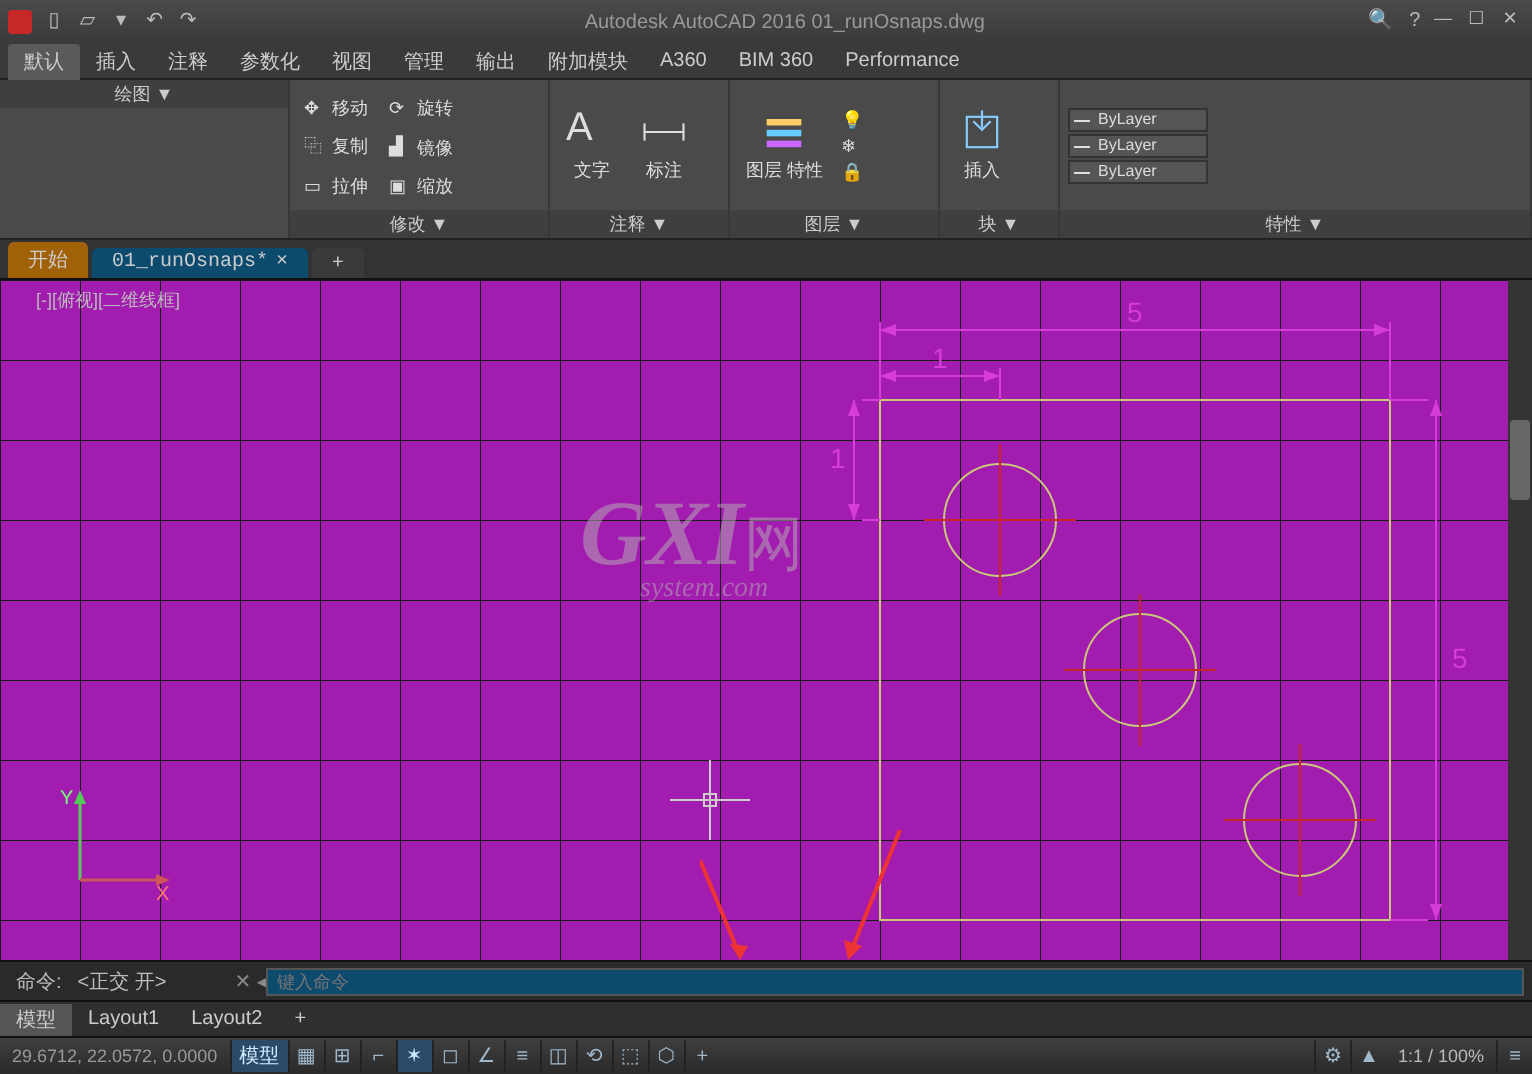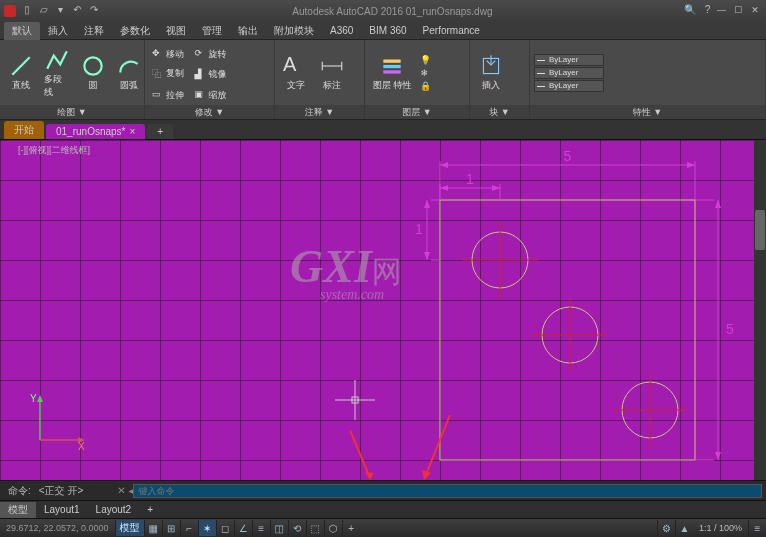--- a/index.html
+++ b/index.html
@@ -18,21 +18,21 @@
 .panel-title { height: 14px; font-size: 9px; color: #ccc; text-align: center; background: #3f3f3f; line-height: 14px; padding: 0 4px; }
 .bigbtn { display: flex; flex-direction: column; align-items: center; justify-content: center; color: #ddd; font-size: 9px; padding: 2px 4px; cursor: pointer; }
 .bigbtn svg, .bigbtn .ico { width: 26px; height: 26px; }
 .smallbtn { display: inline-flex; align-items: center; color: #ddd; font-size: 9px; padding: 1px 3px; cursor: pointer; gap: 2px; }
 .smallbtn .ic { width: 12px; height: 12px; display: inline-block; }
 .col { display: flex; flex-direction: column; gap: 1px; }
 .line-layer { width: 70px; height: 12px; background: #555; border: 1px solid #333; font-size: 8px; color: #ddd; padding-left: 14px; position: relative; }
 .line-layer::before { content:""; position:absolute; left:2px; top:5px; width:8px; height:1px; background:#ddd;}
 .filetabs { height: 20px; background: #333; display: flex; align-items: flex-end; padding-left: 4px; border-bottom: 1px solid #111; }
 .filetab { font-size: 10px; color: #ccc; padding: 2px 10px; background: #a16207; border-radius: 3px 3px 0 0; margin-right: 2px; cursor: pointer; display: flex; gap: 4px; }
-.filetab.active { background: #a21caf; }
+.filetab.active { background: #0c4a6e; font-family: Liberation Mono, monospace; }
 .viewport { position: relative; width: 766px; height: 340px; background: #a21caf; overflow: hidden; }
 .vp-label { position: absolute; top: 4px; left: 18px; color: #bbb; font-size: 9px; }
 .grid { position: absolute; inset: 0; }
 .ucs { position: absolute; bottom: 30px; left: 30px; }
 .cursor { position: absolute; left: 335px; top: 240px; }
 .dim-text { fill: #d63cd6; font-size: 14px; font-family: sans-serif; }
 .dim-line { stroke: #d63cd6; stroke-width: 1; }
 .obj-line { stroke: #c9c97a; stroke-width: 1; fill: none; }
 .center-line { stroke: #c62828; stroke-width: 1; }
 .cmd-area { height: 20px; background: #2a2a2a; display: flex; align-items: center; color: #bbb; font-size: 10px; padding: 2px 4px; border-top: 1px solid #111; }
@@ -84,46 +84,20 @@
     <div class="tab">管理</div>
     <div class="tab">输出</div>
     <div class="tab">附加模块</div>
     <div class="tab">A360</div>
     <div class="tab">BIM 360</div>
     <div class="tab">Performance</div>
   </div>
 
 <div class="ribbon">
   <div class="panel" style="width:145px">
-    <div class="panel-body">
-      <div class="bigbtn">
-          <svg viewBox="0 0 24 24">
-            <line x1="4" y1="20" x2="20" y2="4" stroke="#8fc" stroke-width="2"></line>
-          </svg>
-          <span>直线</span>
-        </div>
-      <div class="bigbtn">
-          <svg viewBox="0 0 24 24">
-            <polyline points="3,20 9,8 15,16 21,4" stroke="#8fc" fill="none" stroke-width="2"></polyline>
-          </svg>
-          <span>多段线</span>
-        </div>
-      <div class="bigbtn">
-          <svg viewBox="0 0 24 24">
-            <circle cx="12" cy="12" r="8" stroke="#8fc" fill="none" stroke-width="2"></circle>
-          </svg>
-          <span>圆</span>
-        </div>
-      <div class="bigbtn">
-          <svg viewBox="0 0 24 24">
-            <path d="M4 18 A10 10 0 0 1 20 10" stroke="#8fc" fill="none" stroke-width="2"></path>
-          </svg>
-          <span>圆弧</span>
-        </div>
-    </div>
     <div class="panel-title">绘图 ▼</div>
   </div>
   <div class="panel" style="width:130px">
     <div class="panel-body">
         <div class="col">
       <div><span class="smallbtn">
               <span class="ic">✥</span>
               <span>移动</span>
             </span> <span class="smallbtn">
               <span class="ic">⟳</span>

